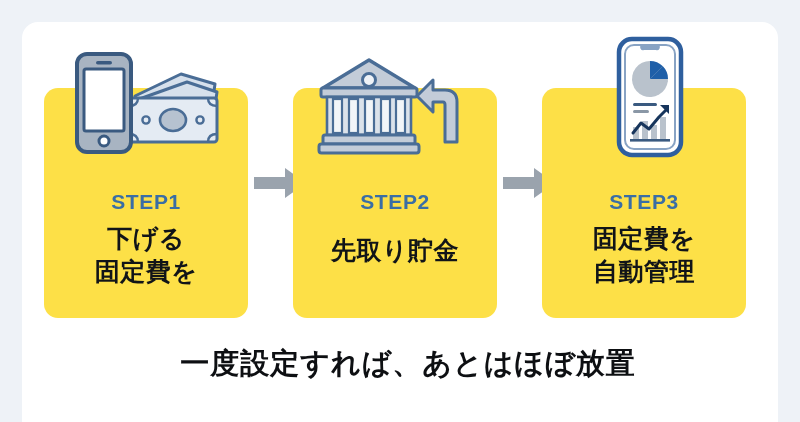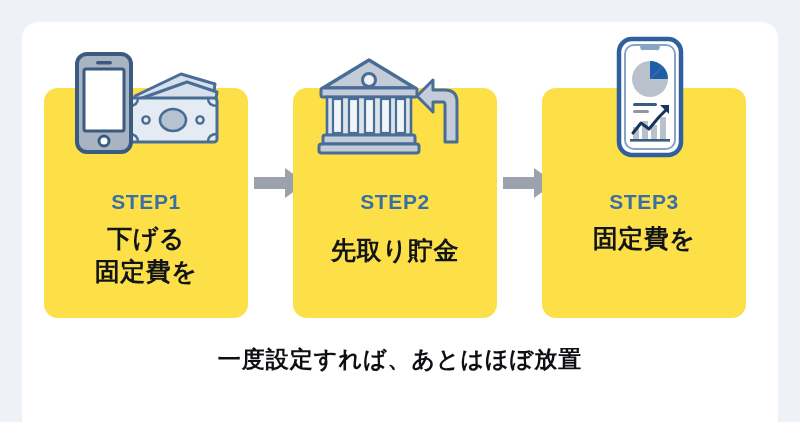--- a/index.html
+++ b/index.html
@@ -92,23 +92,24 @@
   .arrow.a1 { left: 232px; }
   .arrow.a2 { left: 481px; }
 
   .caption {
     position: absolute;
     left: 22px;
     top: 344px;
     width: 756px;
     text-align: center;
     color: #0d0f12;
-    font-size: 23px;
+    font-size: 29px;
     font-weight: bold;
     letter-spacing: 1px;
+    padding-left: 8px;
   }
 </style>
 </head>
 <body>
 
 <div id="infographic">
 
   <div class="outer-panel"></div>
 
   <div class="steps-row">
@@ -205,20 +206,21 @@
             <rect x="11" y="100" width="40" height="2.6" fill="#3a5a80"></rect>
 
             <polyline points="14,94 22,84 30,90 40,78 48,70" fill="none" stroke="#17355c" stroke-width="3" stroke-linejoin="round" stroke-linecap="round"></polyline>
             <path d="M41 66 L50 66 L50 75 Z" fill="#17355c"></path>
           </g>
         </svg>
       </div>
       <div class="step-label">STEP3</div>
       <div class="step-title">
         <span class="ln">固定費を</span>
+        <span class="ln">自動管理</span>
       </div>
     </div>
 
   </div>
 
   <div class="caption">一度設定すれば、あとはほぼ放置</div>
 
 </div>
 
 </body></html>

